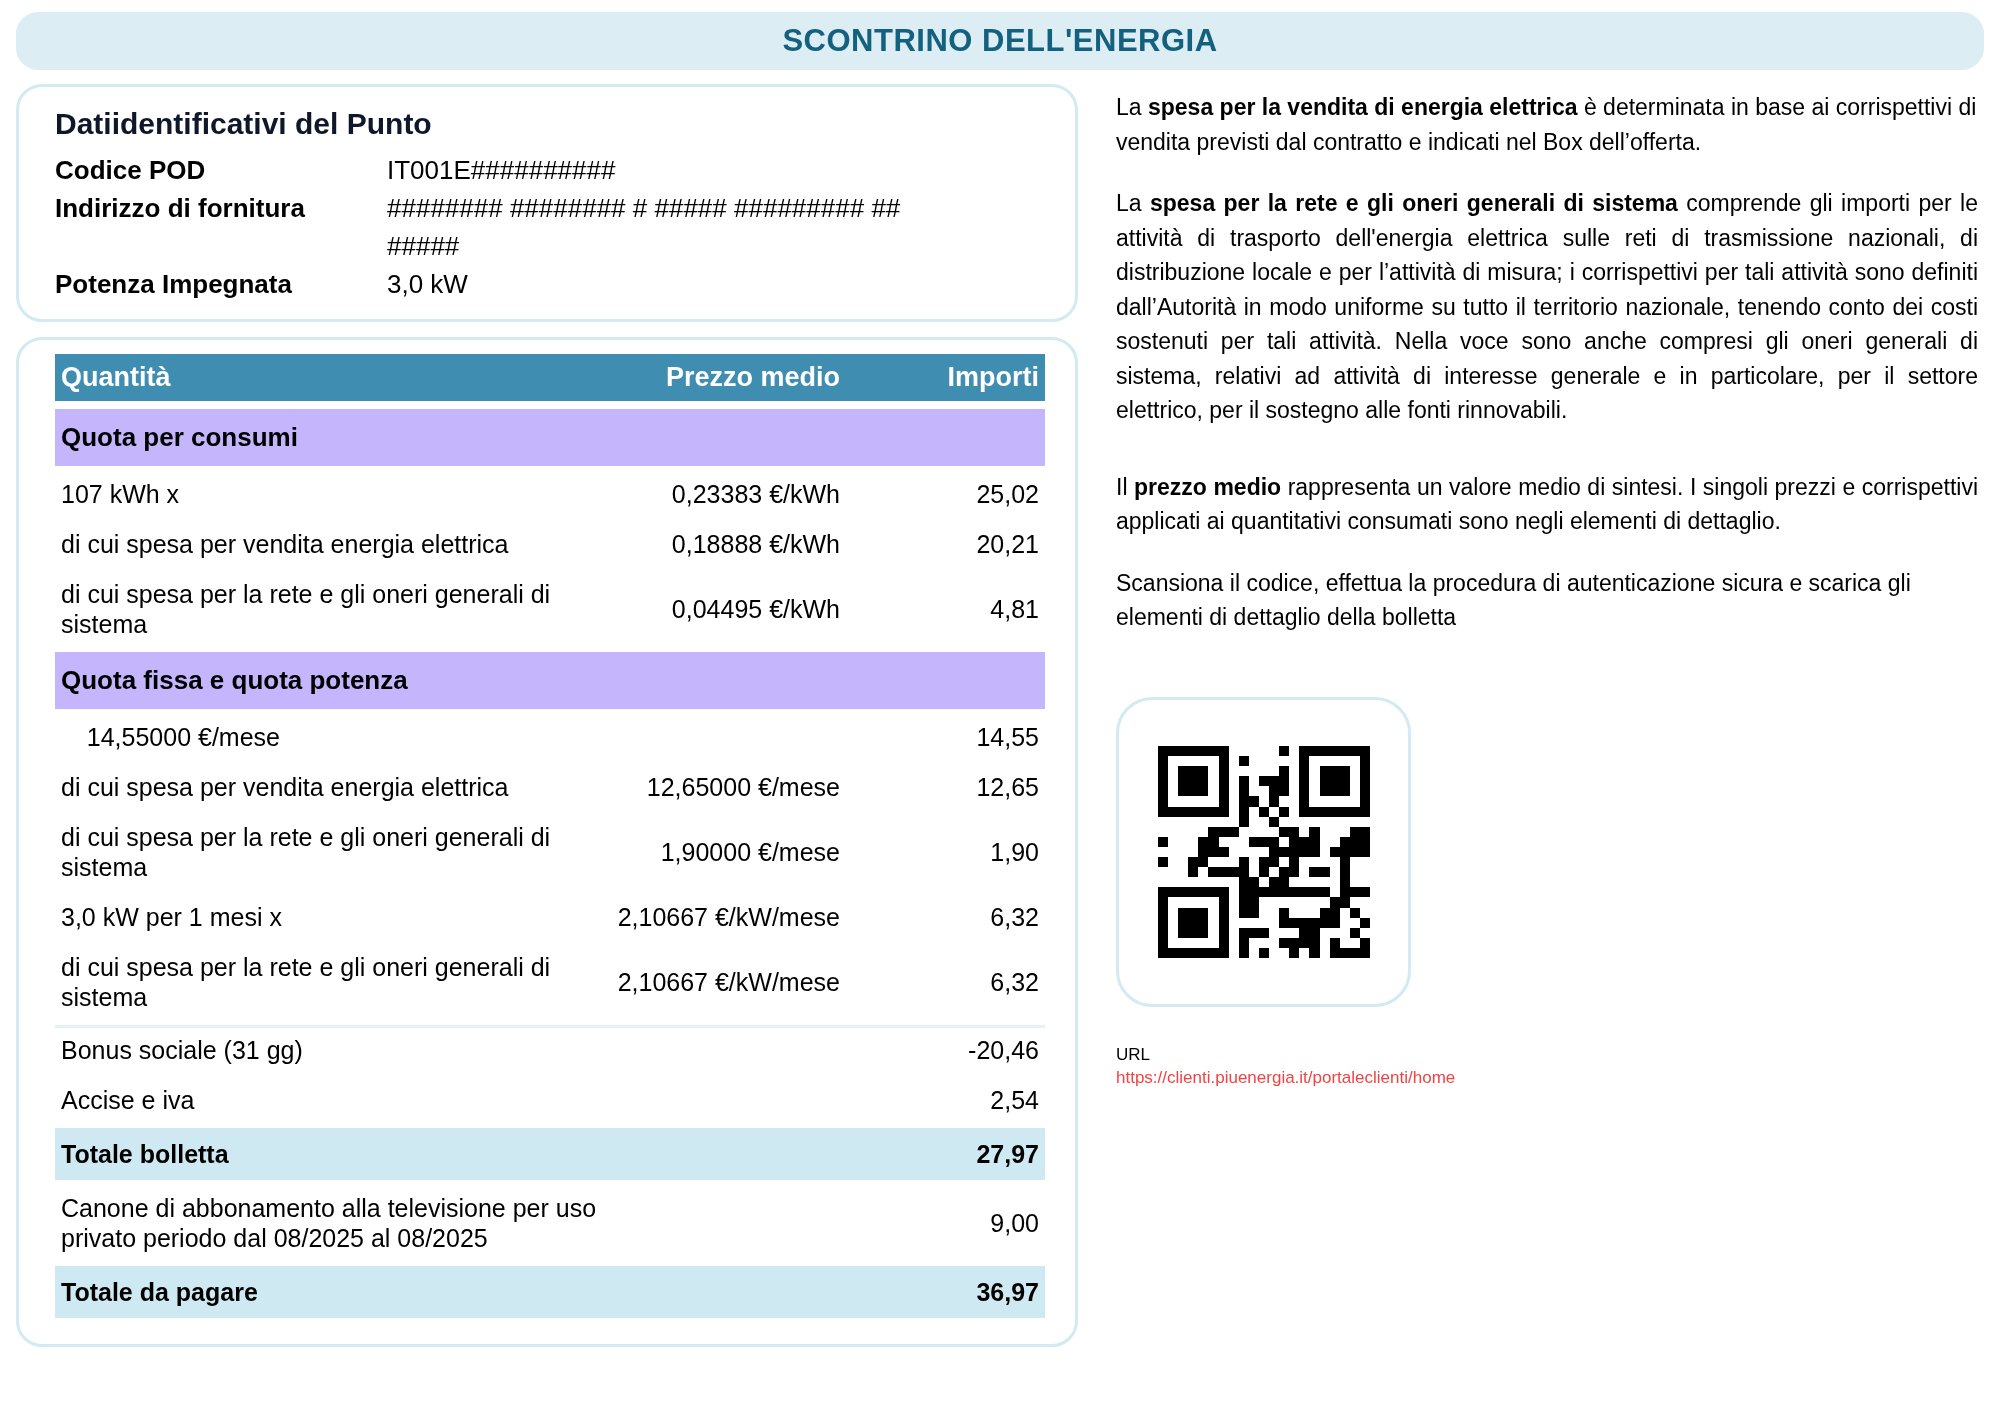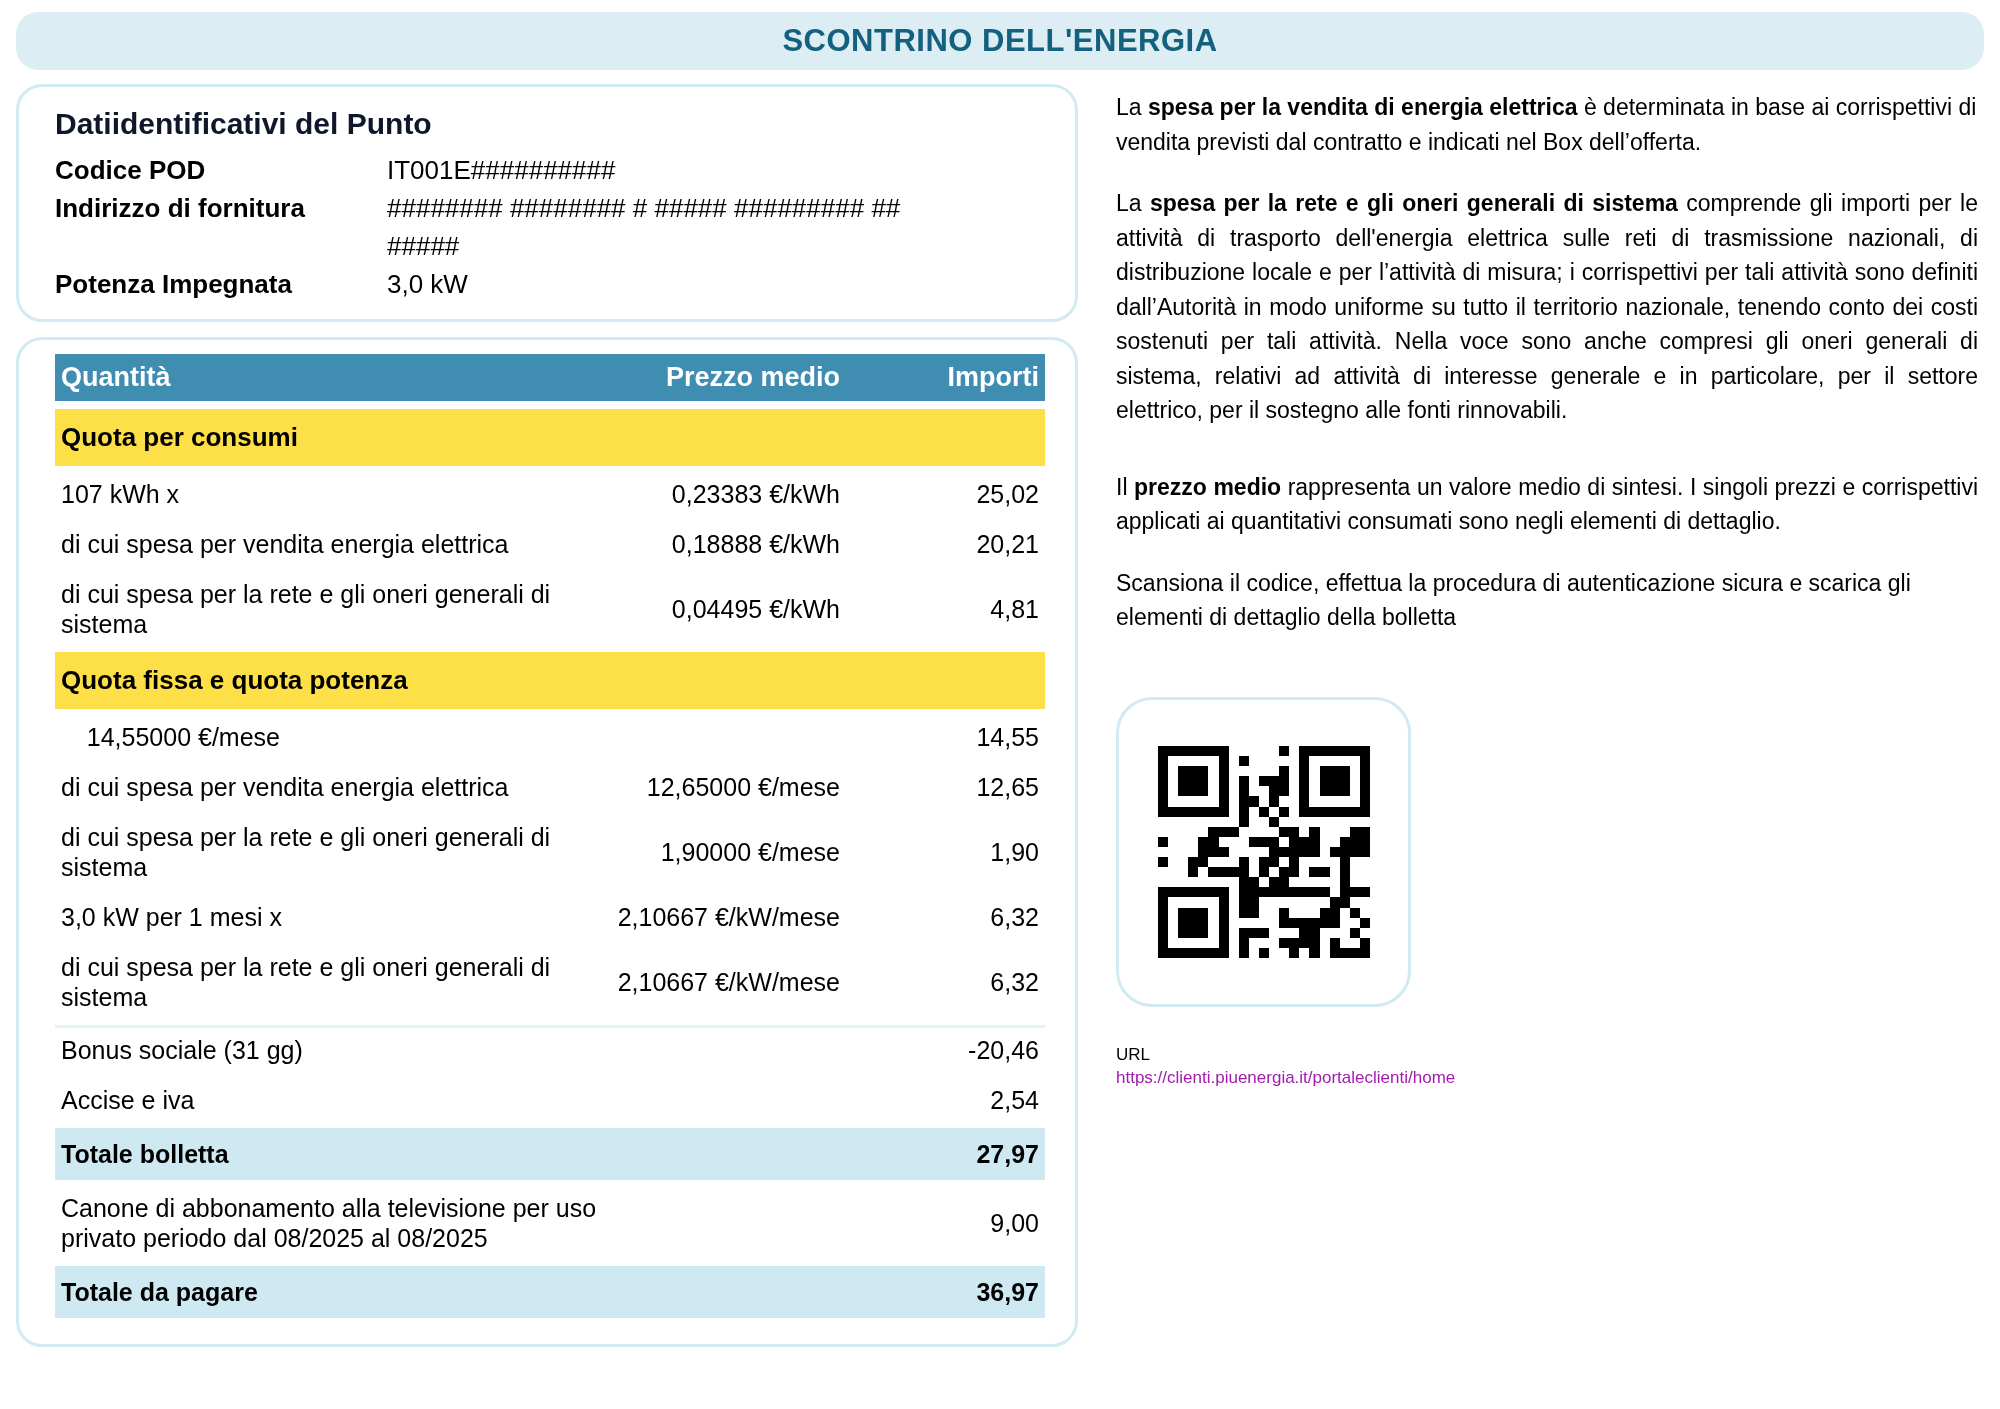--- a/index.html
+++ b/index.html
@@ -31,39 +31,39 @@
   .thead {
     display:flex; align-items:center; background:#3f8db1; color:#fff;
     font-size:27px; font-weight:700; padding:8px 0; margin-bottom:8px;justify-content:center;
   }
   .c1 { width:560px; flex:0 0 560px; padding-left:6px; }
   .c2 { width:225px; flex:0 0 225px; text-align:right; }
   .c3 { flex:1; text-align:right; padding-right:6px; }
 
   .row { display:flex; align-items:center; font-size:25px; padding:7px 0; margin-bottom:6px; }
   .row.bold { font-weight:400; }
-  .row.section { background:#fde047; font-size:26px; font-weight:700; padding:13px 0; }
+  .row.section { background:#c4b5fd; font-size:26px; font-weight:700; padding:13px 0; }
   .row.total { background:#cfe9f3; font-weight:700; padding:11px 0; }
   .row.divider { border-top:3px solid #e3f1f8; }
   .row .c1 { line-height:1.2; }
   .row .c2 { line-height:1.2; }
 
   
   .right-col p { font-size:23px; line-height:1.5; margin-bottom:27px; }
   .right-col p.justify { text-align:justify; }
   .right-col p.gap-top { margin-top:42px; }
   .right-col b { font-weight:700; }
 
   .qr-box {
     width:295px; height:310px; border:3px solid #d2eaf2; border-radius:36px;
     margin-top:62px; display:flex; align-items:center; justify-content:center;
   }
   .qr-box svg { width:212px; height:212px; }
   .url-block { margin-top:36px; font-size:17px; line-height:1.4; }
-  .url-link { color:#a21caf; }
+  .url-link { color:#ef4444; }
 </style>
 </head>
 <body>
 
 <div class="banner">
   <div class="banner-title">SCONTRINO DELL'ENERGIA</div>
 </div>
 
 <div class="content">
 

